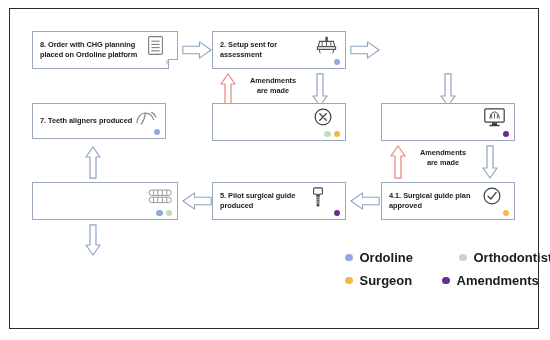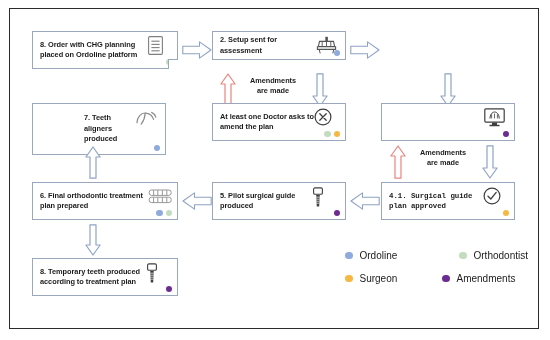--- a/index.html
+++ b/index.html
@@ -45,21 +45,21 @@
   
   .amend{
     position:absolute;font-size:7.3px;line-height:10px;font-weight:bold;
     color:#1b1b1b;text-align:center;white-space:pre-line;
   }
 
   
   #legend{position:absolute;left:345px;top:250px;width:185px;height:48px;}
   .leg-item{position:absolute;display:flex;align-items:center;gap:7px;}
   .leg-dot{width:7.5px;height:7.5px;border-radius:50%;flex:none;}
-  .leg-text{font-size:10px;font-weight:normal;color:#1b1b1b;white-space:nowrap;}
+  .leg-text{font-size:13px;font-weight:bold;color:#1b1b1b;white-space:nowrap;}
 </style>
 </head>
 <body>
 
 <div id="frame"></div>
 <div class="stage">
 
   <div class="node" style="left:32px;top:31px;width:146px;height:38px;">
     <span class="label">8. Order with CHG planning placed on Ordoline platform</span>
     <span class="icon">
@@ -76,21 +76,21 @@
     </span>
     <span class="fold"></span>
   </div>
 
   <span class="arrow" style="left:182px;top:41px;">
     <svg width="30" height="18" viewBox="0 0 30 18">
       <path d="M0.8 5.2 H17.5 V0.9 L29 9 L17.5 17.1 V12.8 H0.8 Z" fill="#ffffff" stroke="#8fa3c4" stroke-width="1.1" stroke-linejoin="round"></path>
     </svg>
   </span>
 
-  <div class="node" style="left:212px;top:31px;width:134px;height:29px;">
+  <div class="node" style="left:212px;top:31px;width:134px;height:38px;">
     <span class="label">2. Setup sent for assessment</span>
     <span class="icon">
       <svg width="21" height="19" viewBox="0 0 21 19">
         <rect x="9.3" y="0.8" width="2.6" height="4.2" fill="#555"></rect>
         <path d="M3.5 5.4 H17.5 L18.6 10.5 H2.4 Z" fill="none" stroke="#555" stroke-width="1.1"></path>
         <path d="M1.4 10.8 H19.6 V13.4 H1.4 Z" fill="none" stroke="#555" stroke-width="1.1"></path>
         <line x1="6.2" y1="5.6" x2="6.2" y2="10.4" stroke="#555" stroke-width="0.9"></line>
         <line x1="10.5" y1="5.6" x2="10.5" y2="10.4" stroke="#555" stroke-width="0.9"></line>
         <line x1="14.8" y1="5.6" x2="14.8" y2="10.4" stroke="#555" stroke-width="0.9"></line>
         <path d="M3.2 13.6 L4.2 17.4 M17.8 13.6 L16.8 17.4" stroke="#555" stroke-width="1"></path>
@@ -122,37 +122,36 @@
       <path d="M5.0 0.8 V23.0 H0.9 L8 33.0 L15.1 23.0 H11.0 V0.8 Z" fill="#ffffff" stroke="#8fa3c4" stroke-width="1.2" stroke-linejoin="round"></path>
     </svg>
   </span>
 
   <span class="arrow" style="left:440px;top:73px;">
     <svg width="16" height="34" viewBox="0 0 16 34">
       <path d="M5.0 0.8 V23.0 H0.9 L8 33.0 L15.1 23.0 H11.0 V0.8 Z" fill="#ffffff" stroke="#8fa3c4" stroke-width="1.2" stroke-linejoin="round"></path>
     </svg>
   </span>
 
-  <div class="node" style="left:32px;top:103px;width:134px;height:52px;padding-left:44px;">
+  <div class="node" style="left:32px;top:103px;width:134px;height:36px;">
     <span class="label">7. Teeth aligners produced</span>
     <span class="icon" style="right:6px;top:6px;">
       <svg width="22" height="17" viewBox="0 0 22 17">
         <path d="M2.0 12.6 C2.4 6.6 6.0 3.0 10.0 3.0" fill="none" stroke="#8c8c8c" stroke-width="1.2" stroke-linecap="round"></path>
         <path d="M10.4 3.2 C14.2 3.4 17.4 6.0 18.6 9.4" fill="none" stroke="#8c8c8c" stroke-width="1.2" stroke-linecap="round"></path>
         <path d="M10.2 3.4 C10.0 7.4 8.4 11.2 6.2 14.2" fill="none" stroke="#8c8c8c" stroke-width="1.2" stroke-linecap="round"></path>
         <path d="M16.6 2.4 C18.6 3.2 20.2 5.0 20.8 7.2" fill="none" stroke="#8c8c8c" stroke-width="1.2" stroke-linecap="round"></path>
       </svg>
     </span>
     <span class="dots">
       <i class="dot" style="background:#8faadc"></i>
     </span>
   </div>
 
   <div class="node" style="left:212px;top:103px;width:134px;height:38px;">
-    <span class="label">At least one Doctor asks to amend the plan</span>
     <span class="icon" style="right:7px;top:4px;">
       <svg width="18" height="18" viewBox="0 0 18 18">
         <circle cx="9" cy="9" r="7.9" fill="#fff" stroke="#3f3f3f" stroke-width="1.2"></circle>
         <path d="M5.8 5.8 L12.2 12.2 M12.2 5.8 L5.8 12.2" fill="none" stroke="#3f3f3f" stroke-width="1.3" stroke-linecap="round"></path>
       </svg>
     </span>
     <span class="dots">
       <i class="dot" style="background:#c3dcbe"></i>
       <i class="dot" style="background:#f4b942"></i>
     </span>
@@ -188,21 +187,20 @@
     </svg>
   </span>
 
   <span class="arrow" style="left:85px;top:146px;">
     <svg width="16" height="33" viewBox="0 0 16 33">
       <path d="M5.0 32.2 V11.0 H0.9 L8 1.0 L15.1 11.0 H11.0 V32.2 Z" fill="#ffffff" stroke="#8fa3c4" stroke-width="1.2" stroke-linejoin="round"></path>
     </svg>
   </span>
 
   <div class="node" style="left:32px;top:182px;width:146px;height:38px;">
-    <span class="label">6. Final orthodontic treatment plan prepared</span>
     <span class="icon" style="right:5px;top:6px;">
       <svg width="25" height="17" viewBox="0 0 25 17">
         <g fill="none" stroke="#8c8c8c" stroke-width="0.9">
           <rect x="1.2" y="1.0" width="22" height="5.4" rx="2.4"></rect>
           <line x1="5.6" y1="1.2" x2="5.6" y2="6.2"></line>
           <line x1="9.8" y1="1.2" x2="9.8" y2="6.2"></line>
           <line x1="14.4" y1="1.2" x2="14.4" y2="6.2"></line>
           <line x1="18.8" y1="1.2" x2="18.8" y2="6.2"></line>
           <rect x="1.2" y="8.2" width="22" height="5.4" rx="2.4"></rect>
           <line x1="5.6" y1="8.4" x2="5.6" y2="13.4"></line>
@@ -242,57 +240,39 @@
       <i class="dot" style="background:#6b2d91"></i>
     </span>
   </div>
 
   <span class="arrow" style="left:350px;top:192px;">
     <svg width="30" height="18" viewBox="0 0 30 18">
       <path d="M29.2 5.2 H12.5 V0.9 L1 9 L12.5 17.1 V12.8 H29.2 Z" fill="#ffffff" stroke="#8fa3c4" stroke-width="1.1" stroke-linejoin="round"></path>
     </svg>
   </span>
 
-  <div class="node" style="left:381px;top:182px;width:134px;height:38px;font-family:Liberation Mono, monospace;">
+  <div class="node" style="left:381px;top:182px;width:134px;height:38px;">
     <span class="label">4.1. Surgical  guide plan approved</span>
     <span class="icon" style="right:7px;top:4px;">
       <svg width="18" height="18" viewBox="0 0 18 18">
         <circle cx="9" cy="9" r="7.9" fill="#fff" stroke="#3f3f3f" stroke-width="1.2"></circle>
         <path d="M5 9.2 L7.8 12 L13.2 5.4" fill="none" stroke="#3f3f3f" stroke-width="1.3" stroke-linecap="round" stroke-linejoin="round"></path>
       </svg>
     </span>
     <span class="dots">
       <i class="dot" style="background:#f4b942"></i>
     </span>
   </div>
 
   <span class="arrow" style="left:85px;top:224px;">
     <svg width="16" height="32" viewBox="0 0 16 32">
       <path d="M5.0 0.8 V21.0 H0.9 L8 31.0 L15.1 21.0 H11.0 V0.8 Z" fill="#ffffff" stroke="#8fa3c4" stroke-width="1.2" stroke-linejoin="round"></path>
     </svg>
   </span>
 
-  <div class="node" style="left:32px;top:258px;width:146px;height:38px;">
-    <span class="label" style="padding-right:26px;">8. Temporary  teeth produced according to treatment plan</span>
-    <span class="icon" style="right:8px;top:4px;">
-      <svg width="14" height="21" viewBox="0 0 14 21">
-        <rect x="2.6" y="0.9" width="8.8" height="6.4" rx="1.3" fill="#fff" stroke="#3f3f3f" stroke-width="1.1"></rect>
-        <path d="M5.2 8.0 H8.8 L8.2 19.6 H5.8 Z" fill="#3f3f3f"></path>
-        <g stroke="#ffffff" stroke-width="0.7">
-          <line x1="5.1" y1="10.2" x2="8.9" y2="10.2"></line>
-          <line x1="5.2" y1="12.2" x2="8.8" y2="12.2"></line>
-          <line x1="5.4" y1="14.2" x2="8.7" y2="14.2"></line>
-          <line x1="5.5" y1="16.2" x2="8.5" y2="16.2"></line>
-        </g>
-      </svg>
-    </span>
-    <span class="dots">
-      <i class="dot" style="background:#6b2d91"></i>
-    </span>
-  </div>
 
   <div id="legend">
     <div class="leg-item" style="left:0;top:0;">
       <span class="leg-dot" style="background:#8faadc"></span>
       <span class="leg-text">Ordoline</span>
     </div>
     <div class="leg-item" style="left:97px;top:0;padding-left:17px;">
       <span class="leg-dot" style="background:#c3dcbe"></span>
       <span class="leg-text">Orthodontist</span>
     </div>

